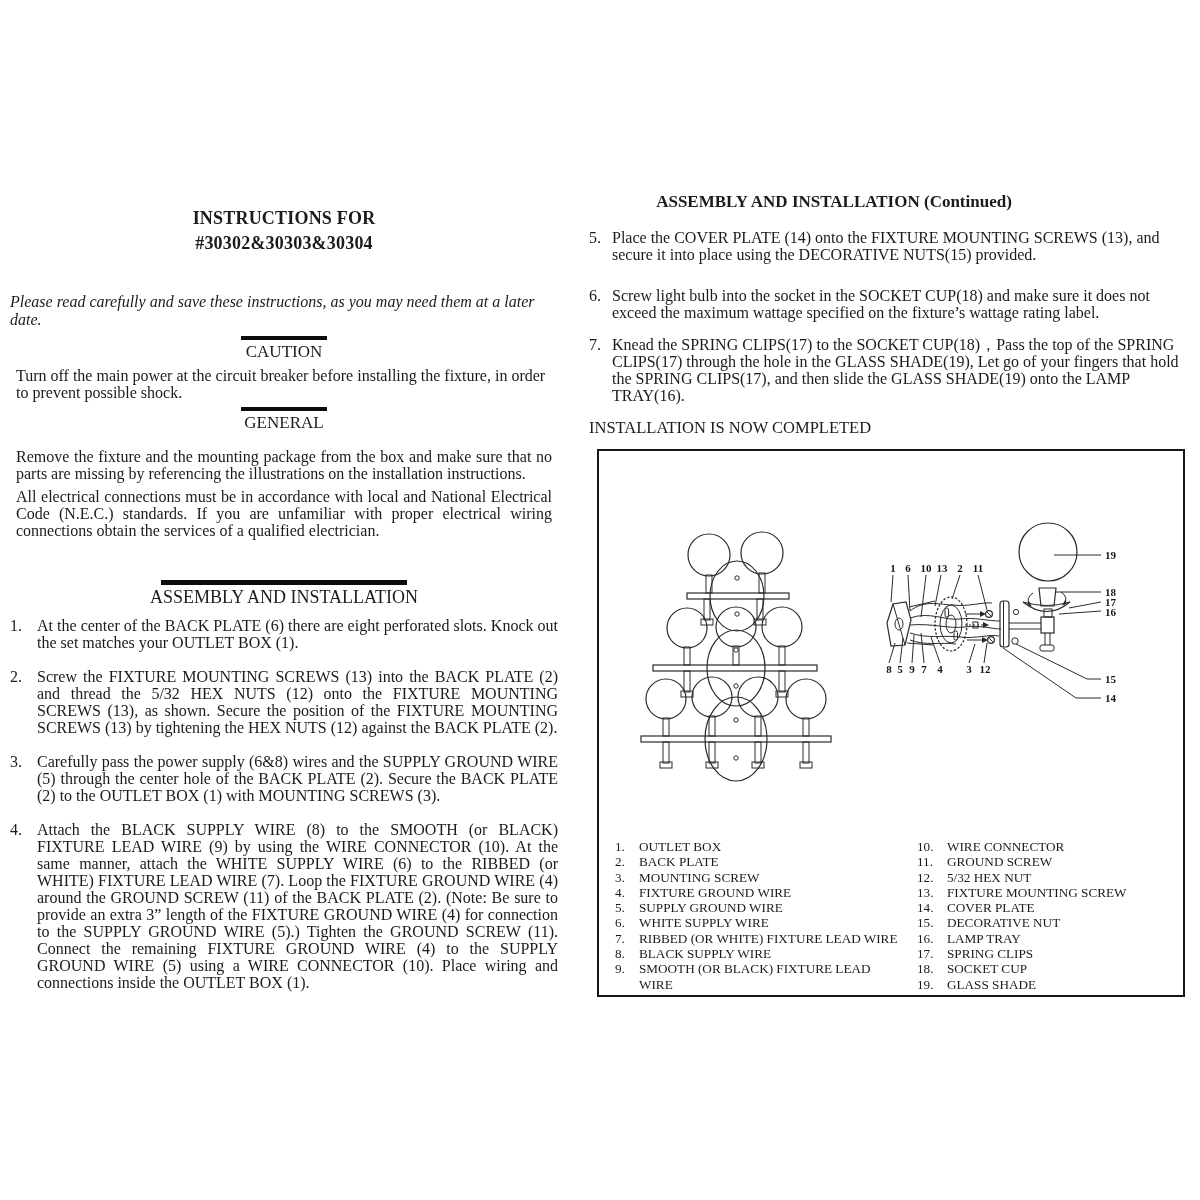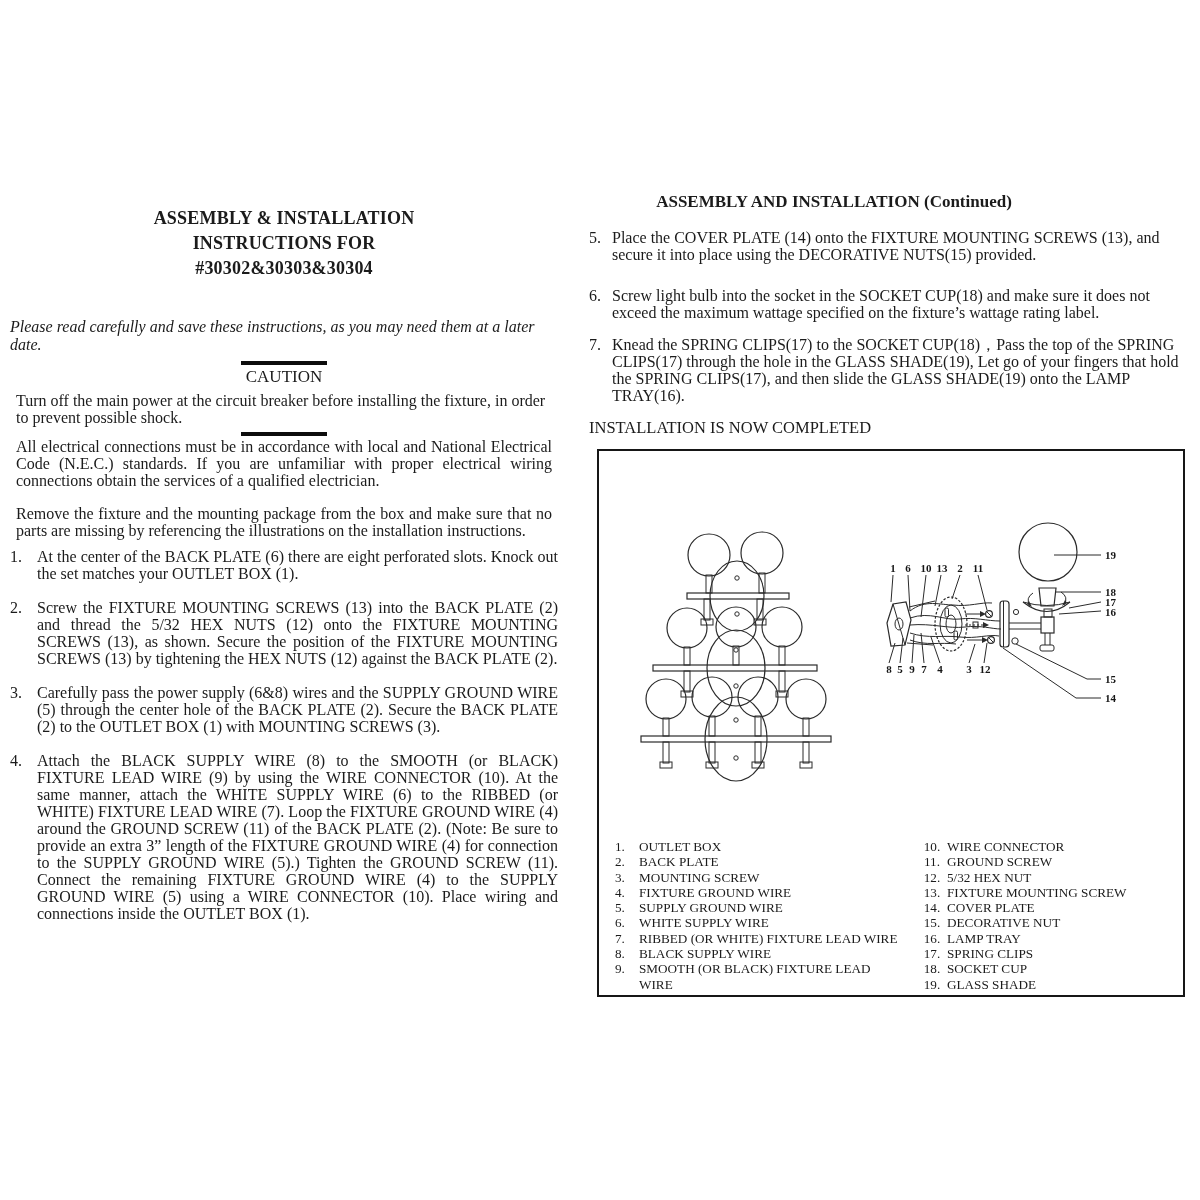--- a/index.html
+++ b/index.html
@@ -39,52 +39,56 @@
   .mt15{margin-top:15px;}
   .completed{margin-top:15px;font-size:16.5px;line-height:18px;}
   
   .diagram-box{position:absolute;left:597px;top:449px;width:588px;height:548px;border:2px solid #161616;box-sizing:border-box;background:#fff;}
   .diagram-svg{position:absolute;left:0;top:0;}
   .parts{position:absolute;font-size:13.2px;line-height:15.3px;}
   .parts-left{left:16px;top:388px;width:296px;}
   .parts-right{left:318px;top:388px;width:258px;}
   .prow{display:flex;}
   .prow .pnum{flex:0 0 24px;}
-  .parts-right .prow .pnum{flex:0 0 30px;text-align:center;}
+  .parts-right .prow .pnum{flex:0 0 30px;}
   .plabel{white-space:pre-line;}
   svg text{font-family:"Liberation Serif","DejaVu Serif",serif;font-size:11px;font-weight:bold;fill:#161616;}
   svg .ln{stroke:#2b2b2b;stroke-width:1;fill:none;}
   svg .sh{stroke:#2b2b2b;stroke-width:1.2;fill:none;}
 </style>
 </head>
 <body>
 
 <div class="page">
 
   <div class="col-left">
     <div class="title">
-      <div>ASSEMBLY &amp; INSTALLATION</div>
       <div>INSTRUCTIONS FOR</div>
       <div>#30302&amp;30303&amp;30304</div>
     </div>
 
     <p class="intro">Please read carefully and save these instructions, as you may need them at a later date.</p>
 
     <div class="hsec">
       <div class="hbar sm"></div>
       <div class="hword">CAUTION</div>
     </div>
     <p class="body">Turn off the main power at the circuit breaker before installing the fixture, in order to prevent possible shock.</p>
 
     <div class="hsec mt1">
       <div class="hbar sm"></div>
-    </div>
+      <div class="hword">GENERAL</div>
+    </div>
+    <p class="body just mt16">Remove the fixture and the mounting package from the box and make sure that no parts are missing by referencing the illustrations on the installation instructions.</p>
     <p class="body just mt1">All electrical connections must be in accordance with local and National Electrical Code (N.E.C.) standards.  If you are unfamiliar with proper electrical wiring connections obtain the services of a qualified electrician.</p>
-    <p class="body just mt16">Remove the fixture and the mounting package from the box and make sure that no parts are missing by referencing the illustrations on the installation instructions.</p>
-
+
+    <div class="hsec asec">
+      <div class="hbar lg"></div>
+      <div class="hword lg">ASSEMBLY AND INSTALLATION</div>
+    </div>
 
     <div class="items">
       <div class="item">
         <span class="inum">1.</span>
         <span class="itext">At the center of the BACK PLATE (6) there are eight perforated slots.  Knock out the set matches your OUTLET BOX (1).</span>
       </div>
       <div class="item">
         <span class="inum">2.</span>
         <span class="itext">Screw the  FIXTURE MOUNTING SCREWS (13) into the BACK PLATE (2) and thread the 5/32 HEX NUTS (12) onto the FIXTURE MOUNTING SCREWS (13), as shown.  Secure the position of the FIXTURE MOUNTING SCREWS (13) by tightening the HEX NUTS (12) against the BACK PLATE (2).</span>
       </div>

